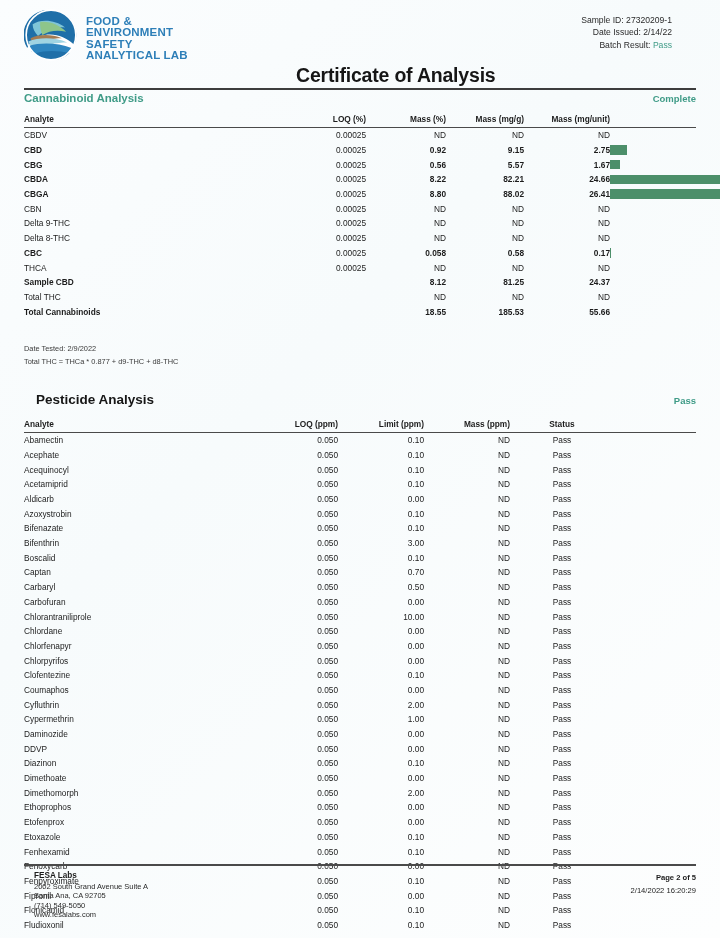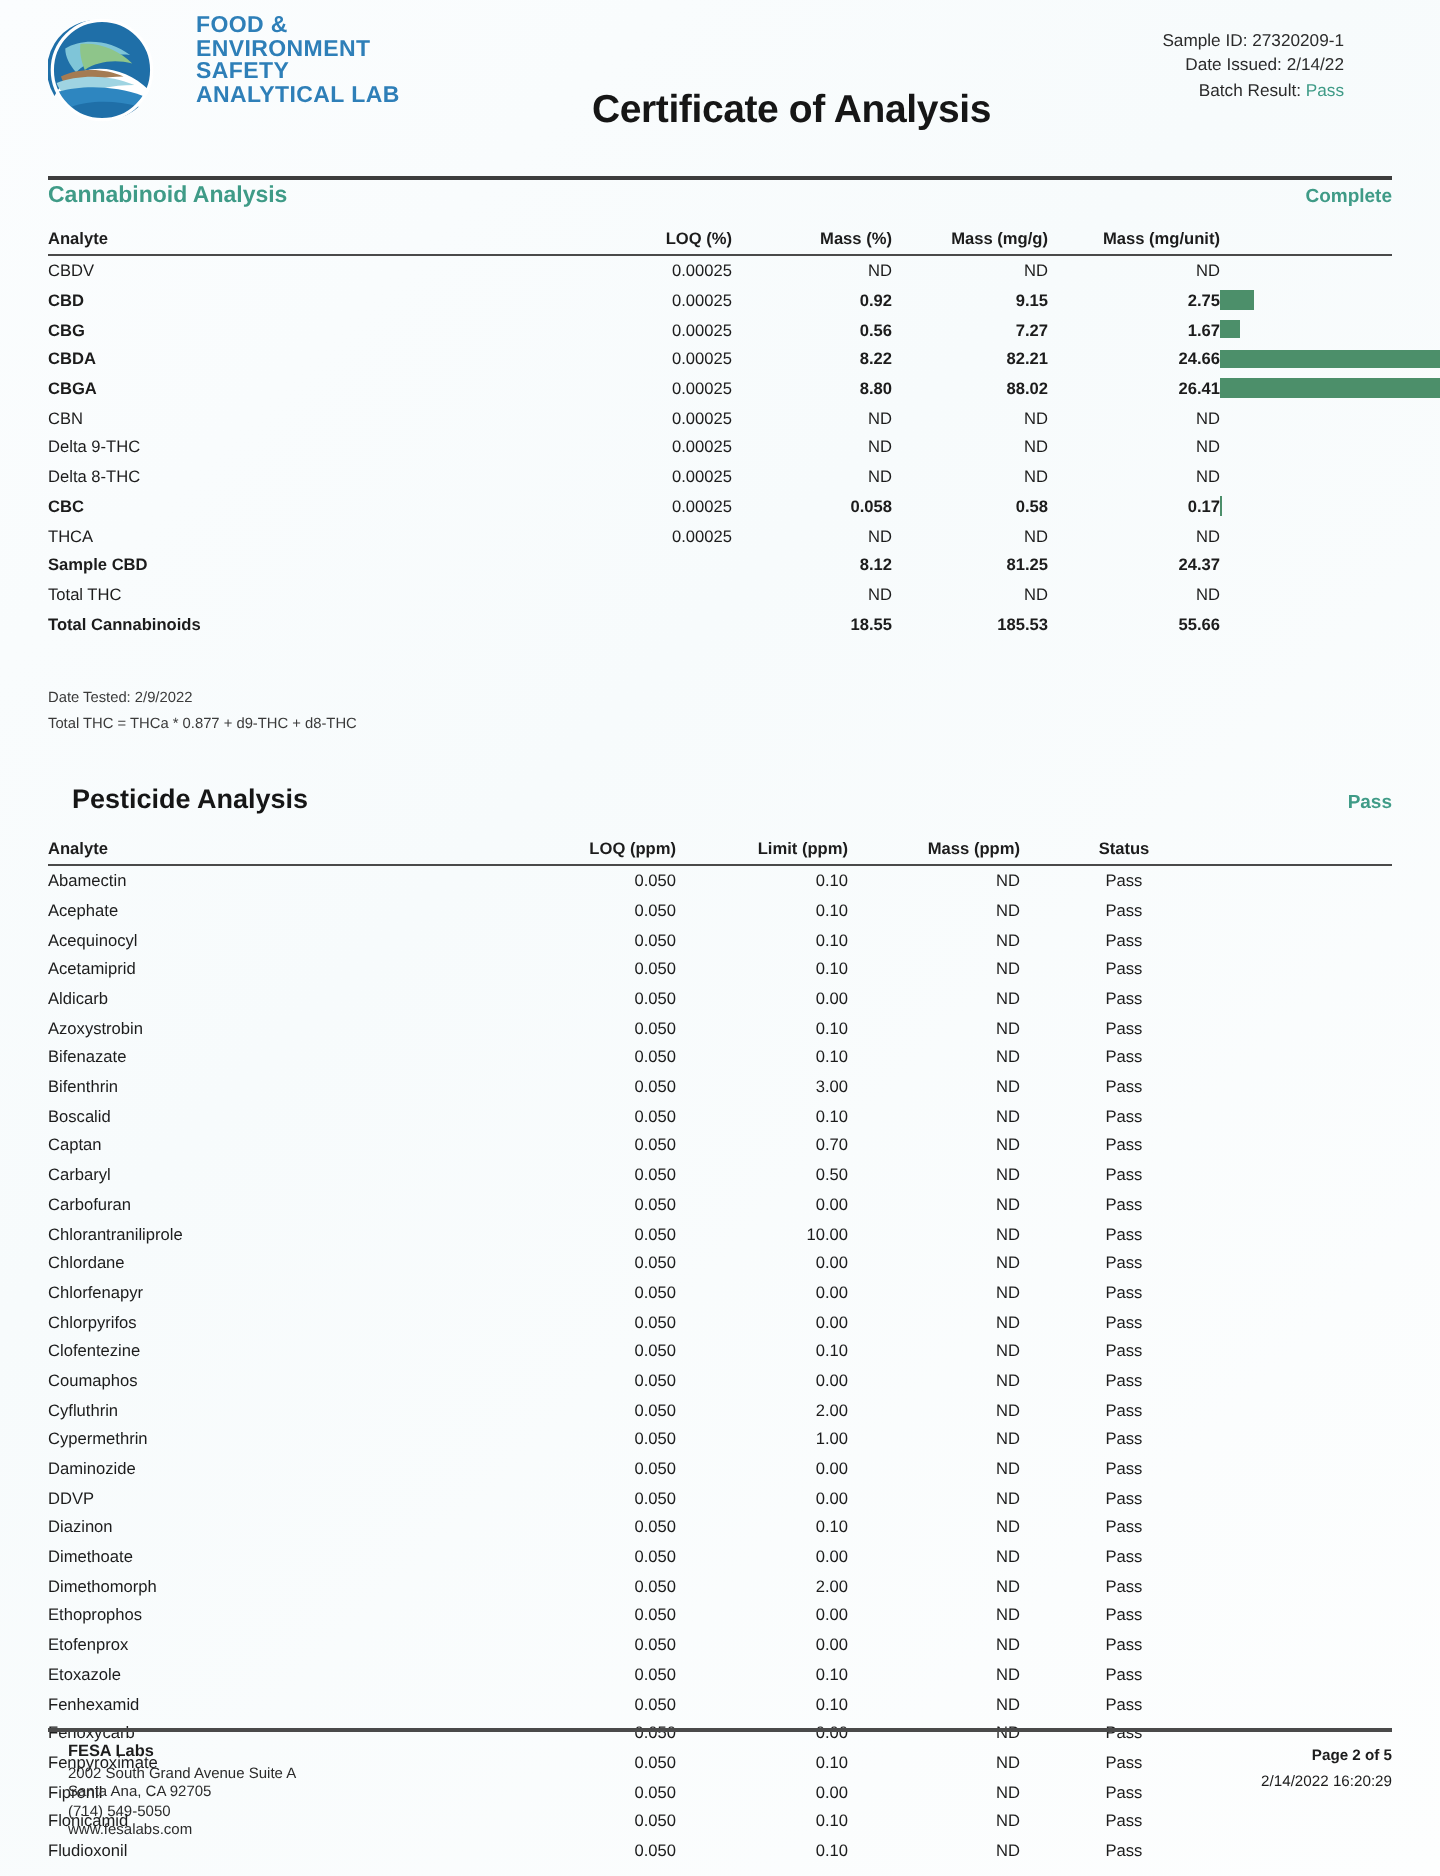--- a/index.html
+++ b/index.html
@@ -26,41 +26,41 @@
 
   
   .header {
     position: relative;
     height: 78px;
     display: flex;
     align-items: flex-start;
   }
   .brand {
     display: flex;
-    align-items: flex-start;
-    gap: 20px;
+    align-items: flex-end;
+    gap: 8px;
     padding-top: 8px;
   }
   .logo-mark {
     width: 54px;
     height: 54px;
     flex: 0 0 54px;
   }
   .brand-text {
     font-size: 11.5px;
     line-height: 11.6px;
     font-weight: bold;
     color: #2e7fb8;
     letter-spacing: .2px;
     white-space: pre-line;
   }
   .doc-title {
     position: absolute;
     left: 272px;
-    top: 44px;
+    top: 64px;
     font-size: 19.5px;
     font-weight: bold;
     color: #161616;
     letter-spacing: -0.2px;
   }
   .meta {
     position: absolute;
     right: 24px;
     top: 14px;
     text-align: right;
@@ -286,21 +286,21 @@
           <td class="ta-r bold">9.15</td>
           <td class="ta-r bold">2.75</td>
           <td class="barcell">
             <span class="bar" style="width: 16.9px; background: rgb(76, 143, 106);"></span>
           </td>
         </tr>
         <tr>
           <td class="ta-l analyte bold">CBG</td>
           <td class="ta-r ">0.00025</td>
           <td class="ta-r bold">0.56</td>
-          <td class="ta-r bold">7.27</td>
+          <td class="ta-r bold">5.57</td>
           <td class="ta-r bold">1.67</td>
           <td class="barcell">
             <span class="bar" style="width: 10.2px; background: rgb(76, 143, 106);"></span>
           </td>
         </tr>
         <tr>
           <td class="ta-l analyte bold">CBDA</td>
           <td class="ta-r ">0.00025</td>
           <td class="ta-r bold">8.22</td>
           <td class="ta-r bold">82.21</td>

